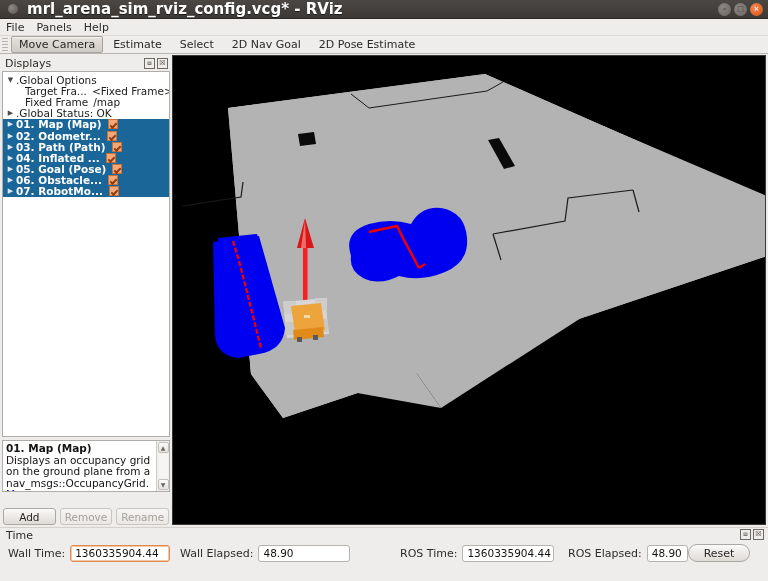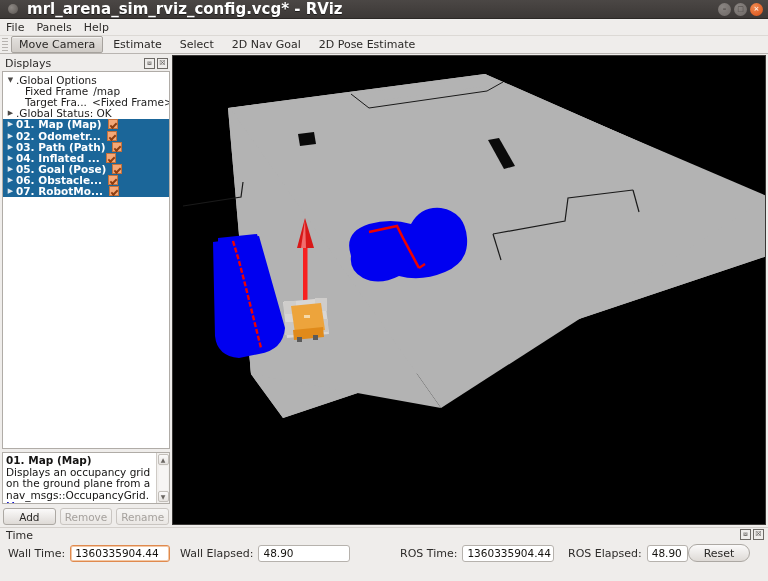--- a/index.html
+++ b/index.html
@@ -249,21 +249,21 @@
     color: #141312;
     overflow: hidden;
   }
   .desc b { font-weight: bold; }
   .desc a { color: #1111cc; text-decoration: underline; }
 
   .btn-row {
     flex: 0 0 auto;
     display: flex;
     gap: 4px;
-    margin-top: 4px;
+    margin-top: 16px;
     padding: 0 1px;
   }
   .pbtn {
     flex: 1 1 0;
     height: 17px;
     font-size: 10.5px;
     color: #2b2927;
     background: linear-gradient(to bottom,#fbfafa,#dedad6);
     border: 1px solid #aca8a3;
     border-radius: 3px;
@@ -381,27 +381,27 @@
       <div class="tree-wrap">
         <div class="tree">
 
           <div class="trow">
             <span class="tri">▼</span>
             <span class="tlabel">.Global Options</span>
           </div>
 
 
           <div class="trow indent">
+            <span class="kv-name">Target Fra...</span>
+            <span class="tval">&lt;Fixed Frame&gt;</span>
+          </div>
+
+          <div class="trow indent">
             <span class="kv-name">Fixed Frame</span>
             <span class="tval">/map</span>
-          </div>
-
-          <div class="trow indent">
-            <span class="kv-name">Target Fra...</span>
-            <span class="tval">&lt;Fixed Frame&gt;</span>
           </div>
 
           <div class="trow">
             <span class="tri">▶</span>
             <span class="tlabel">.Global Status: OK</span>
           </div>
 
           <div class="trow sel">
             <span class="tri">▶</span>
             <span class="tlabel">01. Map (Map)</span>

